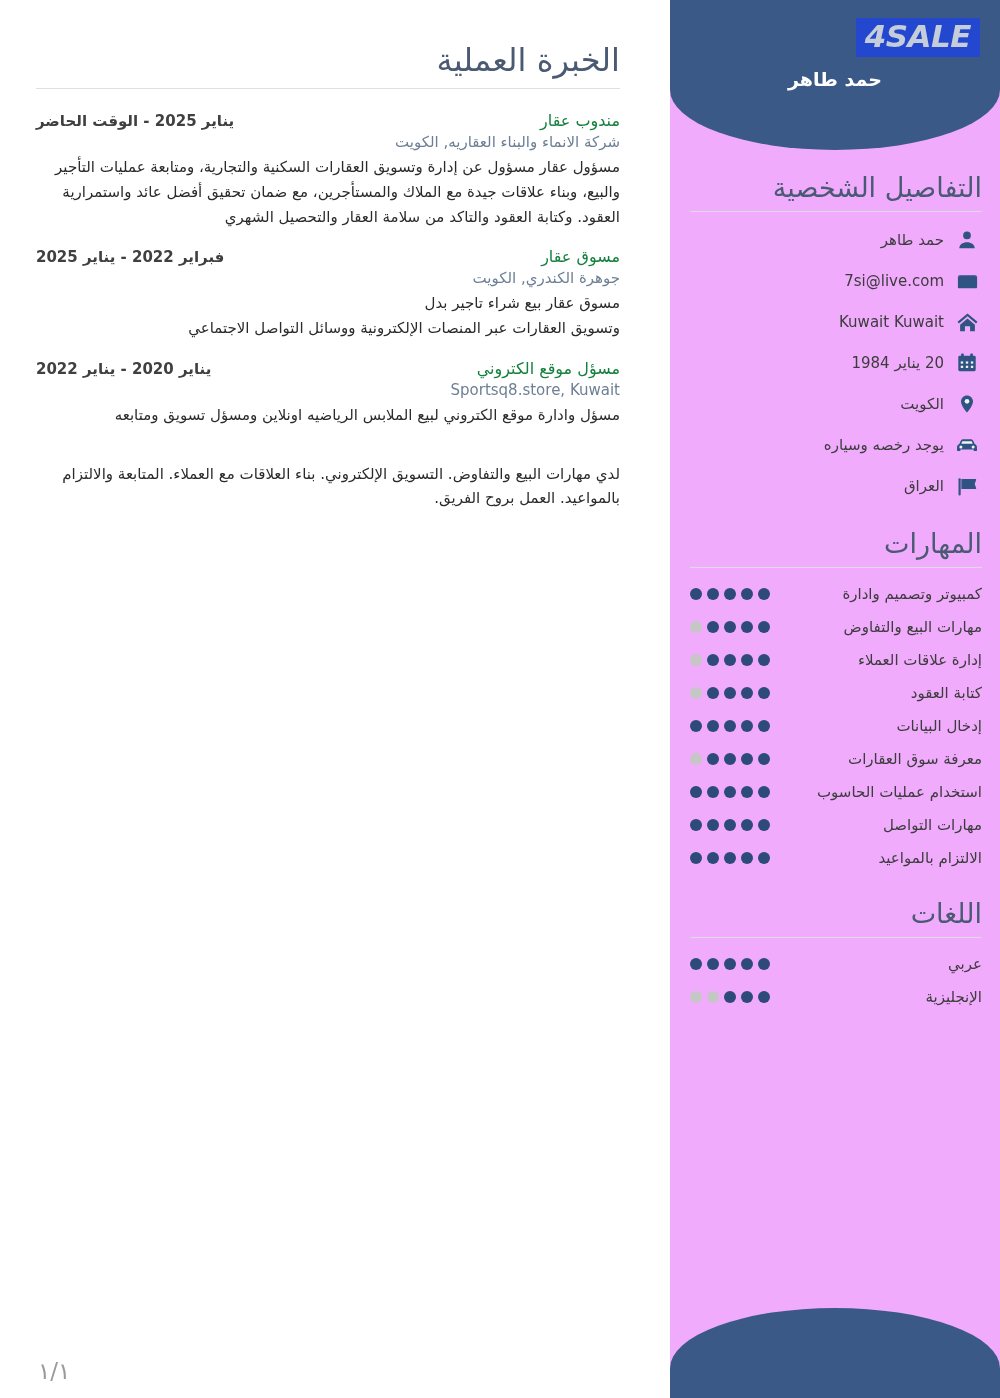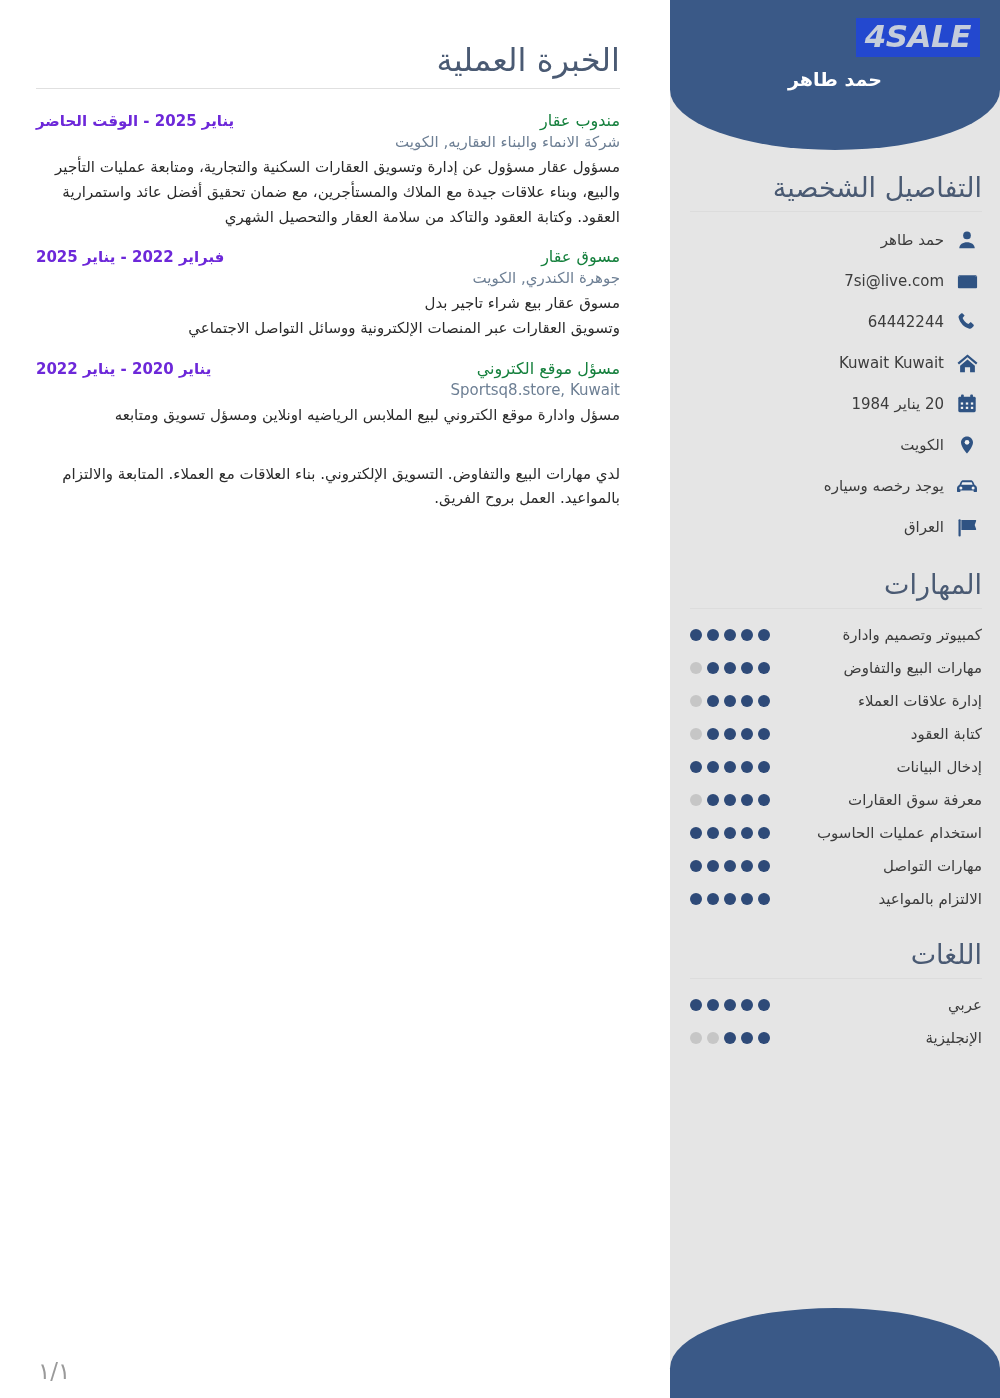--- a/index.html
+++ b/index.html
@@ -29,21 +29,21 @@
     background: #ffffff;
     box-sizing: border-box;
     padding: 40px 0 0 0;
   }
   .side-col {
     position: absolute;
     top: 0;
     right: 0;
     width: 340px;
     height: 1398px;
-    background: #e5e5e5;
+    background: #f0abfc;
     box-sizing: border-box;
     overflow: hidden;
   }
   .side-col::before {
     content: "";
     position: absolute;
     top: 0; bottom: 0; left: 0;
     width: 10px;
     background: #ffffff;
   }
@@ -214,21 +214,21 @@
   }
   .job-title {
     font-size: 16px;
     font-weight: normal;
     color: #15803d;
     text-align: right;
   }
   .job-dates {
     font-size: 15px;
     font-weight: bold;
-    color: #6d28d9;
+    color: #404040;
     text-align: right;
     direction: rtl;
     unicode-bidi: plaintext;
   }
   .job-org {
     font-size: 15px;
     color: #6d7f94;
     text-align: right;
     margin-top: 3px;
     direction: rtl;
@@ -333,28 +333,20 @@
         <div class="detail-row">
           <span class="detail-icon">
             <svg width="23" height="23" viewBox="0 0 24 24" fill="currentColor">
               <path d="M2 6.5h20v11.5a1 1 0 0 1-1 1H3a1 1 0 0 1-1-1z"></path>
               <path d="M2.3 5.6h19.4L12 13.2z"></path>
             </svg>
           </span>
           <span class="detail-text">7si@live.com</span>
         </div>
 
-        <div class="detail-row">
-          <span class="detail-icon">
-            <svg width="22" height="22" viewBox="0 0 24 24" fill="currentColor">
-              <path d="M6.6 2.2 9.4 5 7.2 7.7c1 2.6 3.5 5.3 6.3 6.5l2.6-2.3 2.9 2.8c.6.6.6 1.3.1 1.9l-1.9 2c-.7.7-1.6.9-2.6.7C9.2 18.1 4.5 13.5 2.9 7.4c-.3-1 0-2 .7-2.7l1.9-1.9c.5-.5 1.2-.5 1.1.4z"></path>
-            </svg>
-          </span>
-          <span class="detail-text">64442244</span>
-        </div>
 
         <div class="detail-row">
           <span class="detail-icon">
             <svg width="23" height="23" viewBox="0 0 24 24" fill="currentColor">
               <path d="M12 2.5 1.6 11.3l1.5 1.8L12 5.6l8.9 7.5 1.5-1.8z"></path>
               <path d="M12 7.9 4.3 14.4V21h5v-5h5.4v5h5v-6.6z"></path>
             </svg>
           </span>
           <span class="detail-text">Kuwait Kuwait</span>
         </div>

